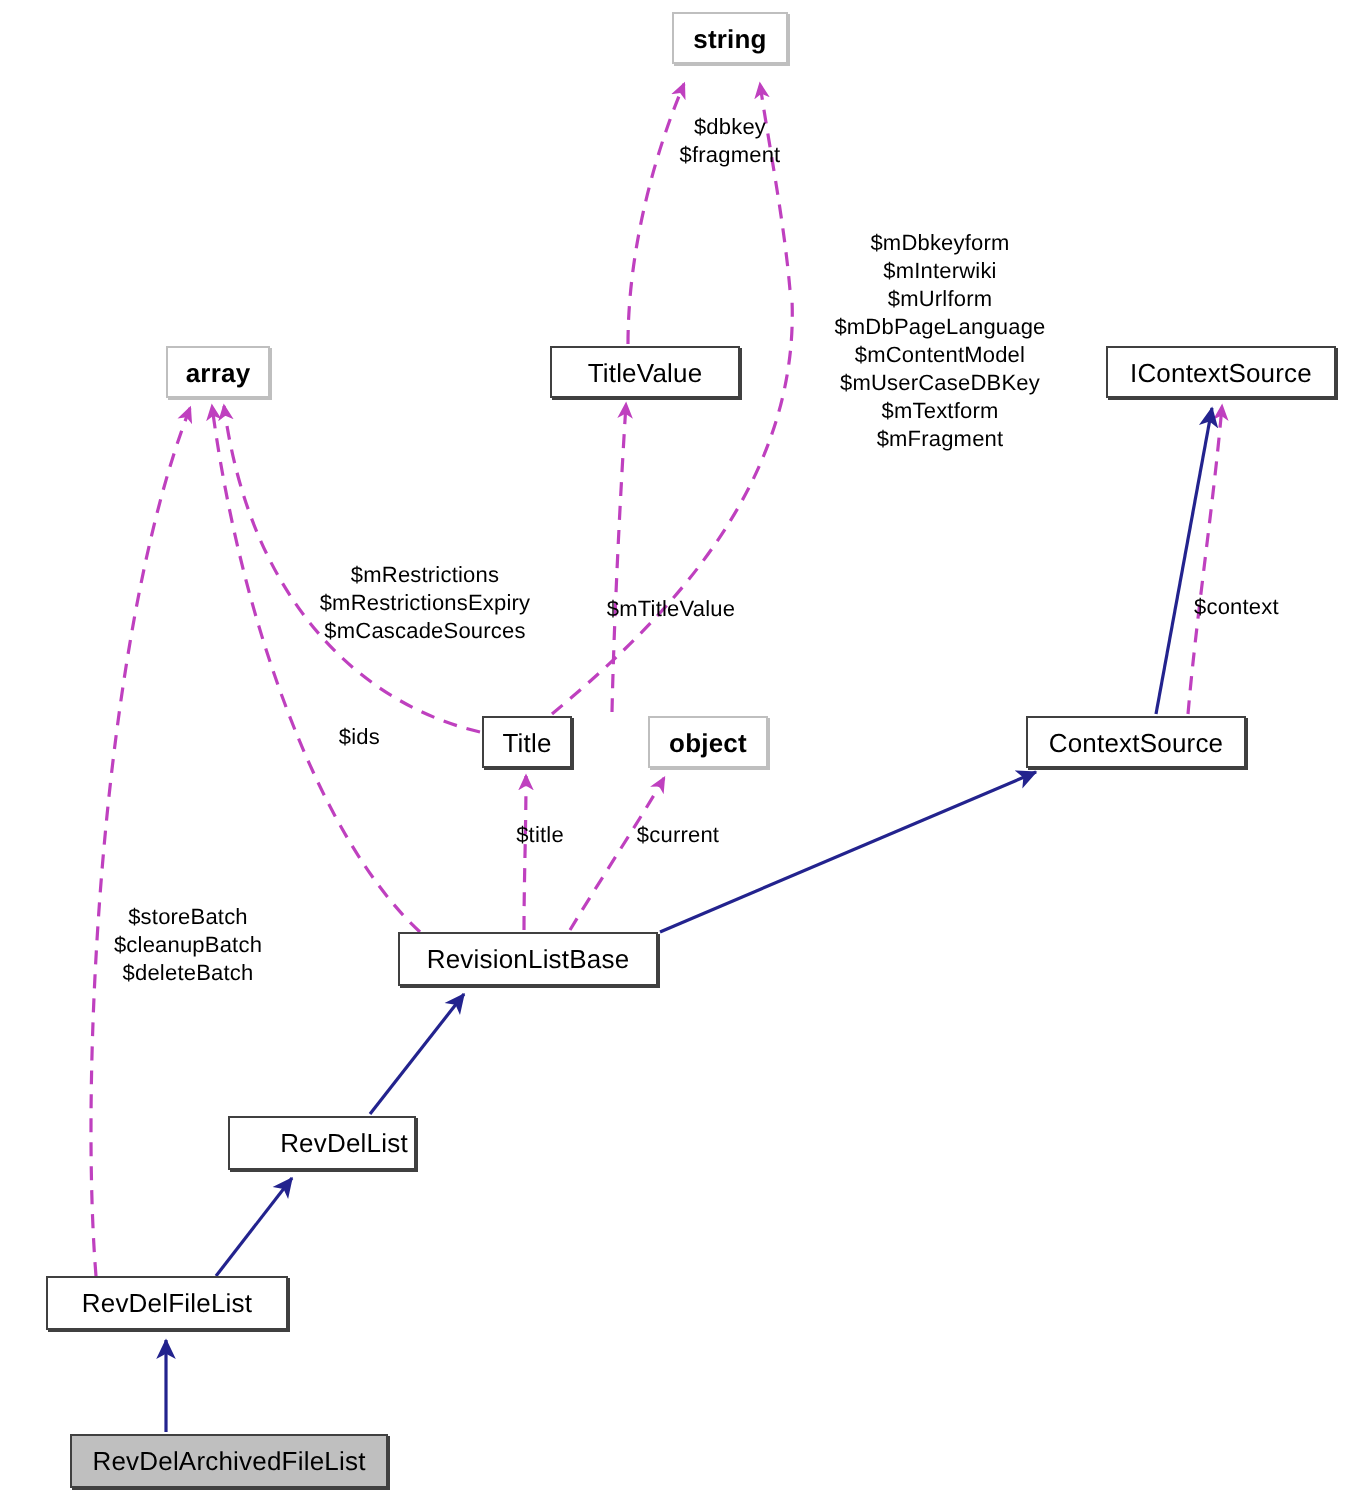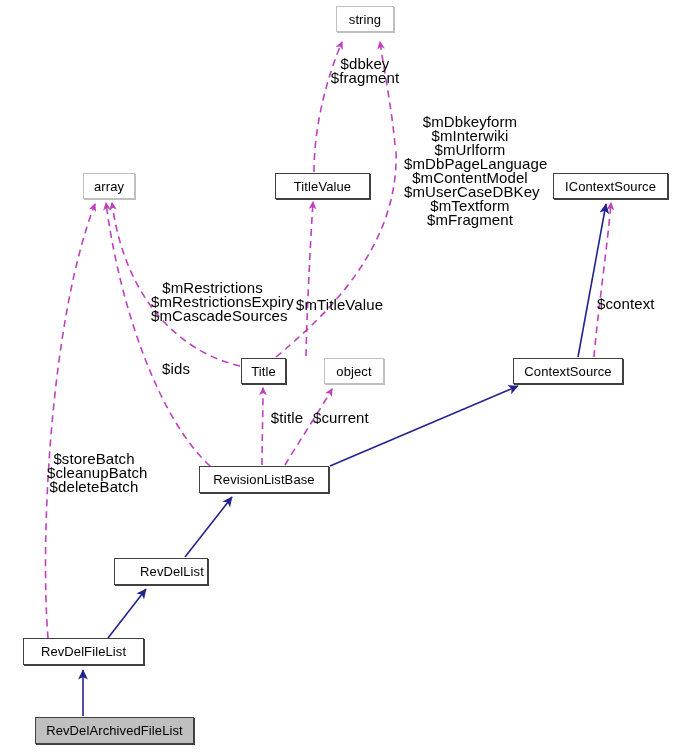--- a/index.html
+++ b/index.html
@@ -38,30 +38,31 @@
     white-space: nowrap;
     letter-spacing: 0.1px;
   }
   .uml-node.documented {
     border: 1px solid #404040;
     box-shadow: 1px 1px 0 0 #404040;
   }
   .uml-node.undocumented {
     border: 1px solid #bfbfbf;
     box-shadow: 1px 1px 0 0 #bfbfbf;
+    font-weight: bold;
   }
   .uml-node.current {
     background: #bfbfbf;
     border: 1px solid #404040;
     box-shadow: 1px 1px 0 0 #404040;
     margin-left: 31px;
   }
   .edge-label {
     position: absolute;
-    font-size: 15px;
+    font-size: 11px;
     color: #000000;
     line-height: 14px;
     white-space: pre;
     text-align: center;
     letter-spacing: 0.1px;
   }
   .edge-label.left-align { text-align: left; }
 </style>
 </head>
 <body>
@@ -174,21 +175,21 @@
   <div class="edge-label left-align" style="left:597px; top:297px; width:62px;">$context</div>
 
   <div class="edge-label" style="left:151px; top:281px; width:123px;">$mRestrictions
 $mRestrictionsExpiry
 $mCascadeSources</div>
 
   <div class="edge-label" style="left:296px; top:298px; width:79px;">$mTitleValue</div>
 
   <div class="edge-label" style="left:160px; top:362px; width:30px;text-align:right;">$ids</div>
 
-  <div class="edge-label" style="left:269px; top:411px; width:36px;text-align:center;">$title</div>
+  <div class="edge-label" style="left:252px; top:411px; width:36px;text-align:center;">$title</div>
 
   <div class="edge-label" style="left:313px; top:411px; width:52px;">$current</div>
 
   <div class="edge-label" style="left:47px; top:452px; width:94px;">$storeBatch
 $cleanupBatch
 $deleteBatch</div>
 
 </div>
 
 </body></html>

